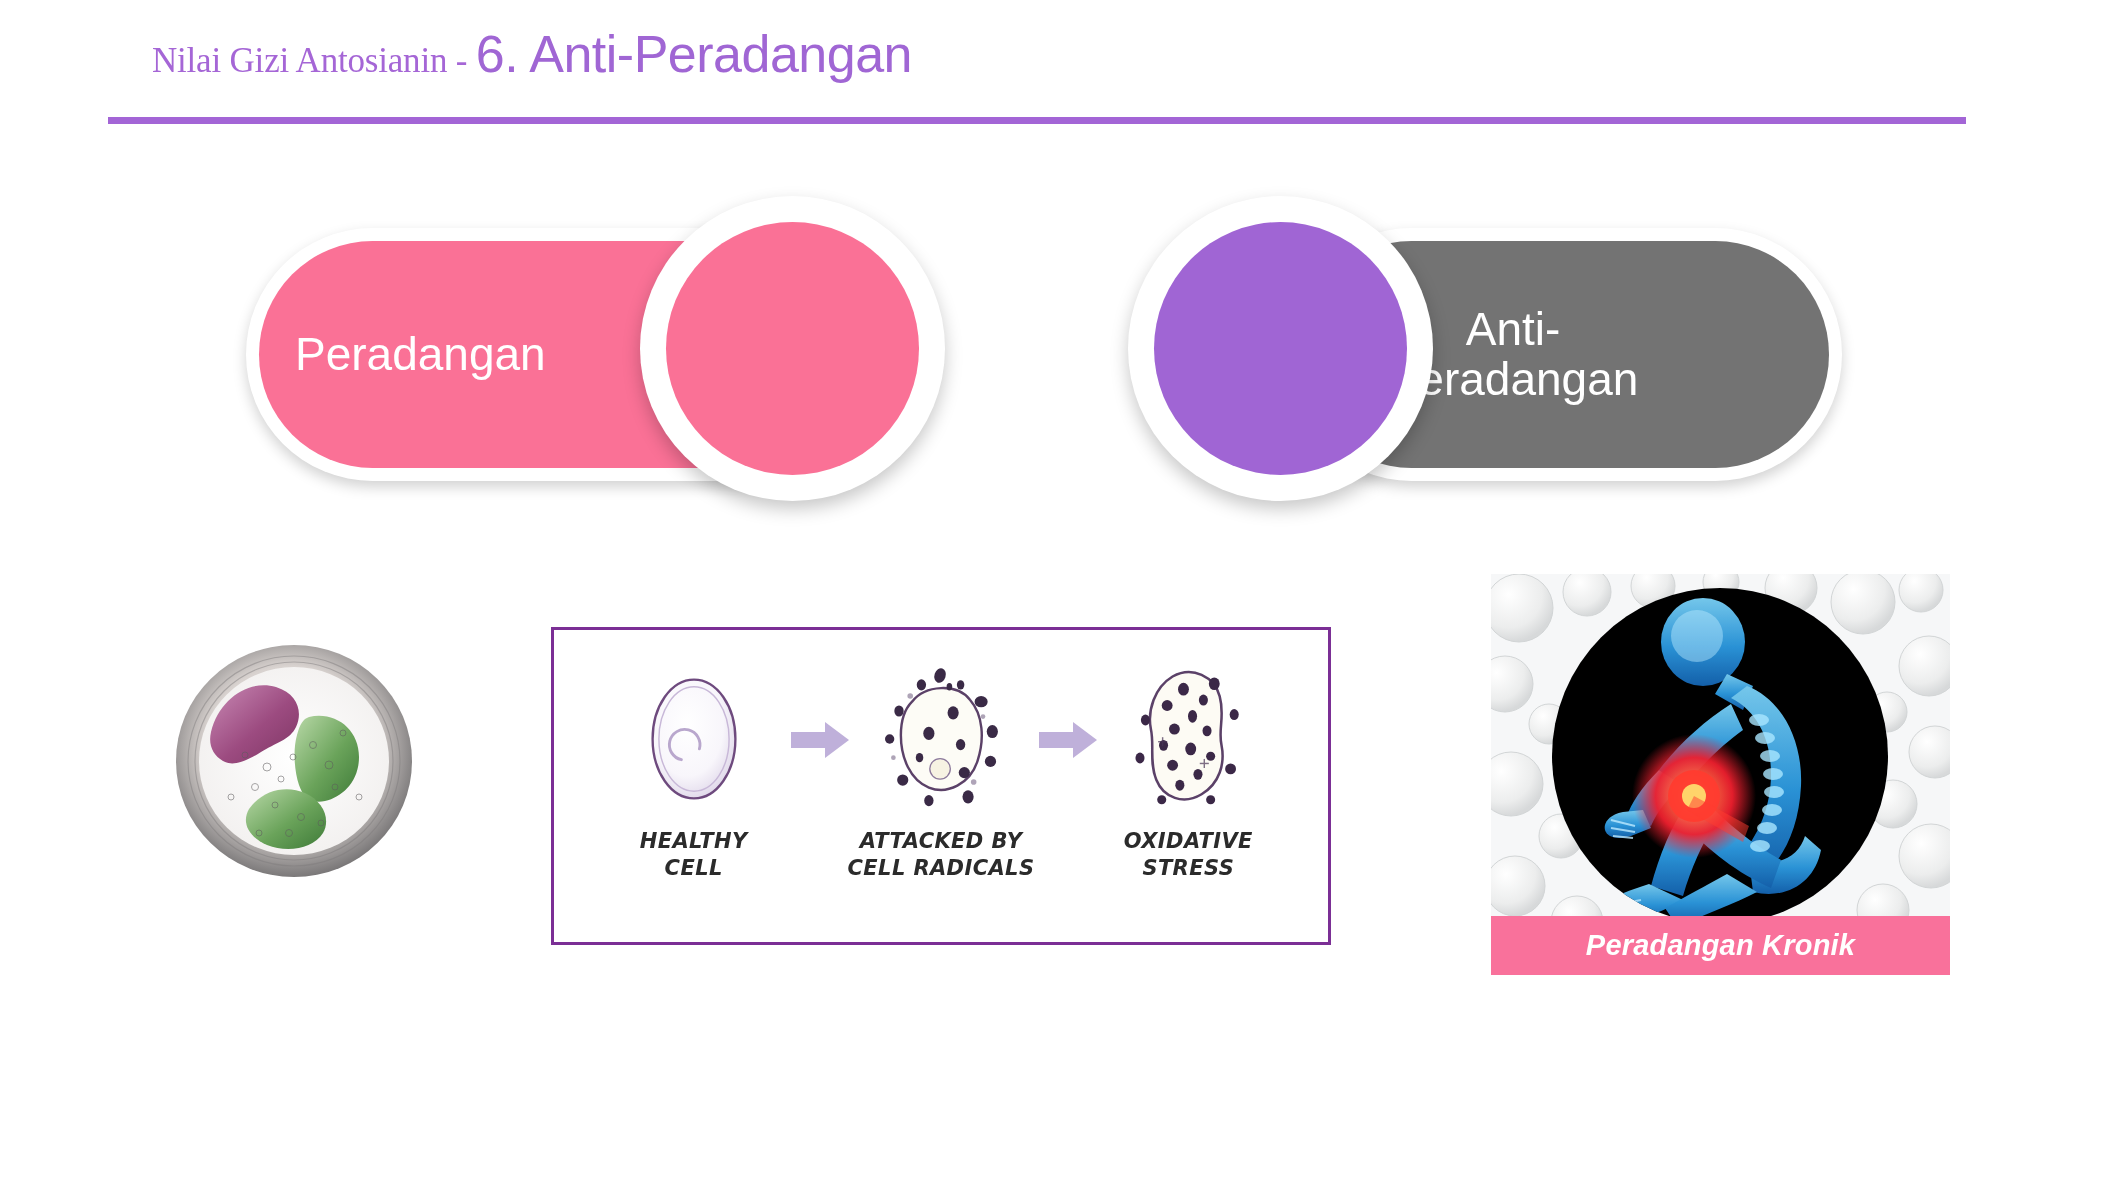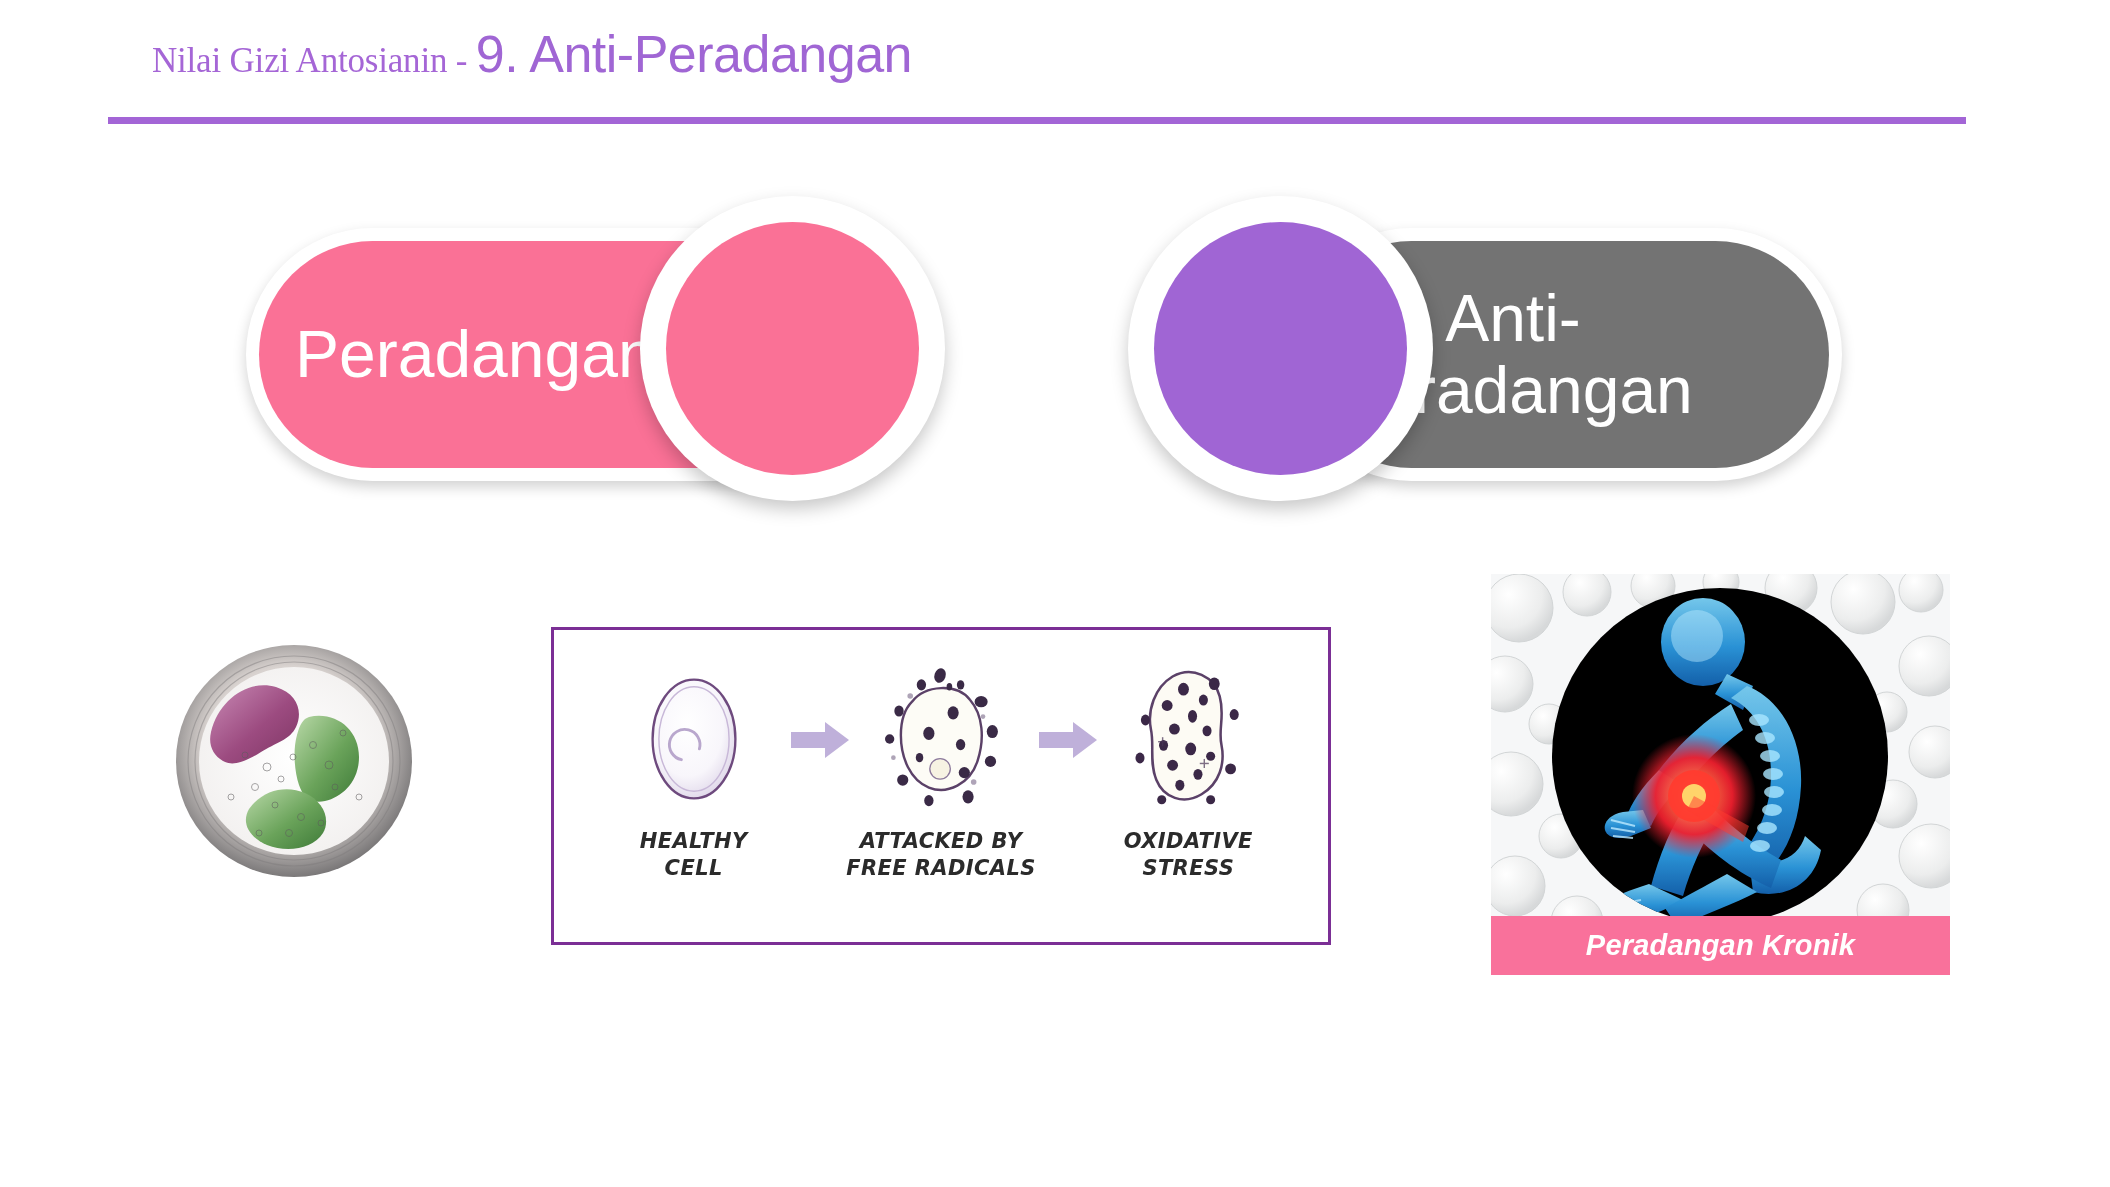--- a/index.html
+++ b/index.html
@@ -58,21 +58,21 @@
   .pill > .pill-fill {
     width: 100%;
     height: 100%;
     border-radius: 999px;
     display: flex;
     align-items: center;
     box-sizing: border-box;
   }
   .pill-label {
     color: #ffffff;
-    font-size: 66px;
+    font-size: 46px;
     line-height: 1.08;
     white-space: pre-line;
   }
 
   .circle {
     position: absolute;
     box-sizing: border-box;
     border-radius: 50%;
     background: #fff;
     box-shadow: 0 8px 18px rgba(0,0,0,0.22);
@@ -213,21 +213,21 @@
     color: #ffffff;
     font-size: 29px;
     font-weight: bold;
     letter-spacing: 0.2px;
   }
 </style>
 </head>
 <body>
 
 <div id="slide-title">
-  <span class="eyebrow">Nilai Gizi Antosianin - </span><span class="main">9. Anti-Peradangan</span>
+  <span class="eyebrow">Nilai Gizi Antosianin - </span><span class="main">6. Anti-Peradangan</span>
 </div>
 <div id="title-rule"></div>
 
 <div class="pill" id="pill-peradangan">
   <div class="pill-fill">
     <span class="pill-label">Peradangan</span>
   </div>
 </div>
 <div class="circle" id="circle-peradangan">
   <div class="circle-fill"></div>
@@ -345,21 +345,21 @@
           </g>
           <g fill="#6d5a7d" opacity="0.55">
             <circle cx="42" cy="34" r="3"></circle>
               <circle cx="110" cy="126" r="3"></circle>
             <circle cx="24" cy="100" r="2.5"></circle>
               <circle cx="120" cy="56" r="2.5"></circle>
           </g>
         </svg>
       </div>
       <div class="stage-caption">ATTACKED BY
-FREE RADICALS</div>
+CELL RADICALS</div>
     </div>
 
     <div class="stage">
       <div class="stage-art">
         <svg viewBox="0 0 150 170" width="136" height="154">
           <path d="M58 16 C80 4 104 16 110 38 C116 60 108 74 112 92 C116 112 110 134 90 146 C70 158 48 150 40 130 C32 110 38 92 34 74 C30 54 38 28 58 16 Z" fill="#fdfbf4" stroke="#5b4168" stroke-width="2.8"></path>
           <g fill="#3b2847">
             <ellipse cx="70" cy="30" rx="6" ry="7"></ellipse>
             <ellipse cx="92" cy="42" rx="5" ry="6"></ellipse>
             <ellipse cx="52" cy="48" rx="6" ry="6"></ellipse>

